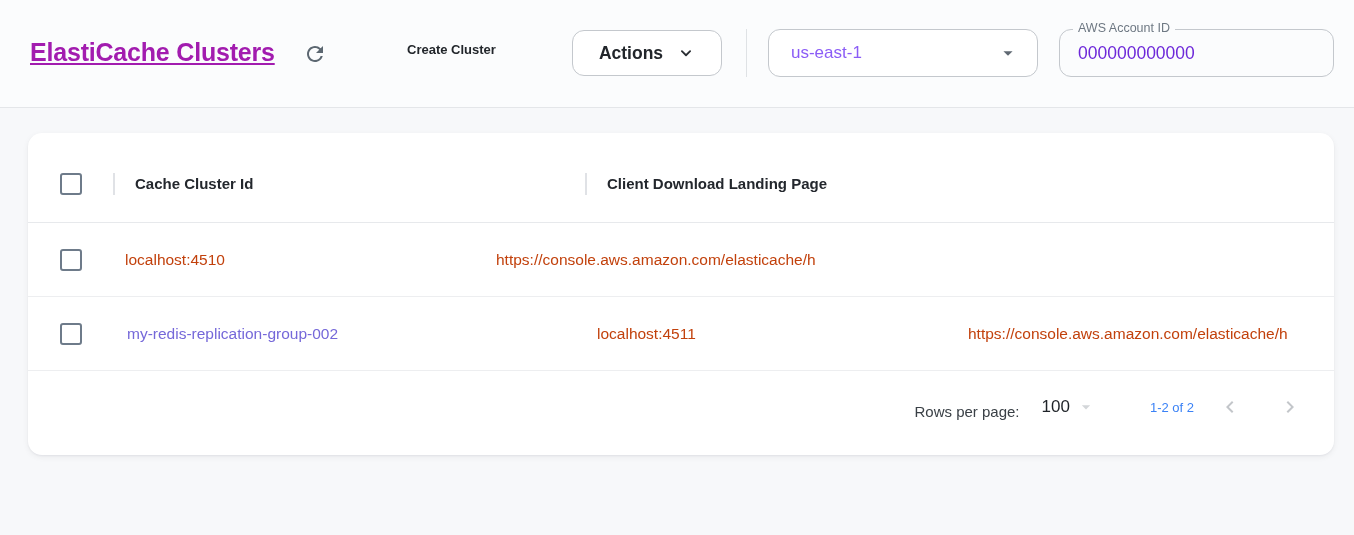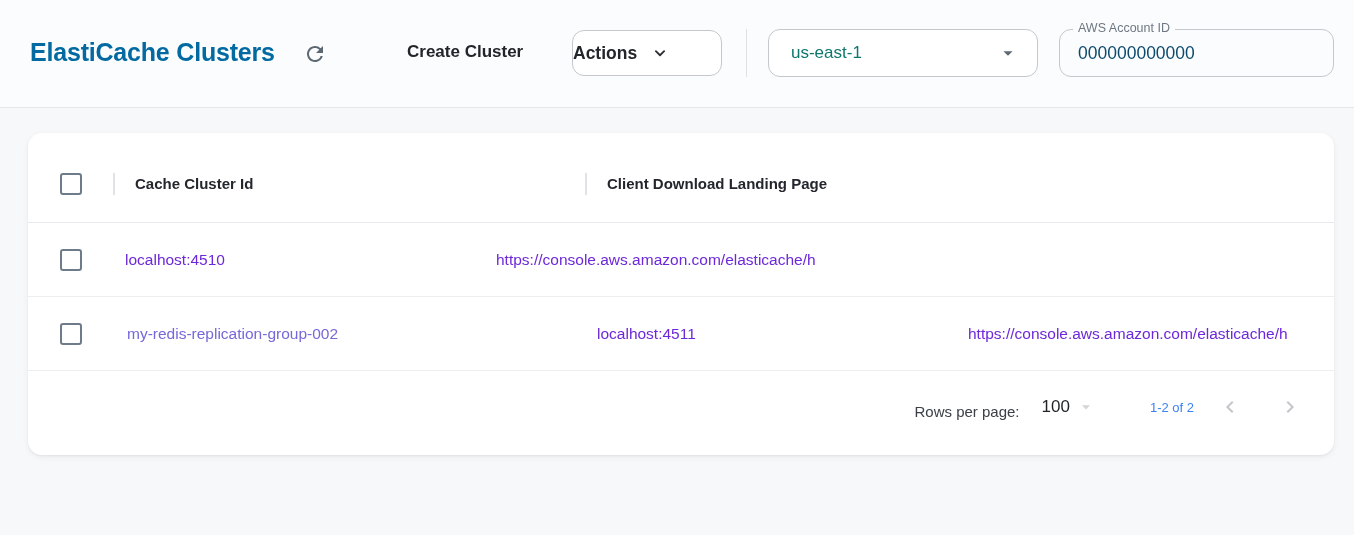--- a/index.html
+++ b/index.html
@@ -14,74 +14,74 @@
   
   .topbar {
     position: relative;
     width: 1354px; height: 108px;
     background: #fbfcfd;
     border-bottom: 1px solid #e4e6e9;
   }
   .page-title {
     position: absolute; left: 30px; top: 38px;
     font-size: 25px; font-weight: 700; letter-spacing: -0.2px;
-    color: #0369a1; white-space: nowrap;
+    color: #a21caf; white-space: nowrap; text-decoration: underline;
   }
   .refresh-btn {
     position: absolute; left: 301px; top: 40px;
     width: 28px; height: 28px;
     background: transparent; border: none; cursor: pointer;
     display: flex; align-items: center; justify-content: center;
   }
   .refresh-btn svg { width: 24px; height: 24px; fill: #5c6771; }
   .create-cluster {
     position: absolute; left: 407px; top: 42px;
-    font-size: 17px; font-weight: 700; color: #22262b;
+    font-size: 13px; font-weight: 700; color: #22262b;
     background: transparent; border: none; cursor: pointer; white-space: nowrap;
     font-family: inherit;
   }
   .actions-btn {
     position: absolute; left: 572px; top: 30px;
     width: 150px; height: 46px;
     background: #fff; border: 1px solid #c4c8cd; border-radius: 12px;
-    display: flex; align-items: center; justify-content: flex-start; gap: 14px;
+    display: flex; align-items: center; justify-content: center; gap: 14px;
     font-size: 17.5px; font-weight: 700; color: #22262b;
     cursor: pointer; font-family: inherit;
   }
   .actions-btn svg { width: 18px; height: 18px; stroke: #2a2e33; }
   .toolbar-divider {
     position: absolute; left: 746px; top: 29px;
     width: 1px; height: 48px; background: #dfe2e5;
   }
   .region-select {
     position: absolute; left: 768px; top: 29px;
     width: 270px; height: 48px;
     background: #fff; border: 1px solid #c4c8cd; border-radius: 12px;
     display: flex; align-items: center;
     padding: 0 18px 0 22px;
-    font-size: 17px; color: #0f766e; cursor: pointer;
+    font-size: 17px; color: #8b5cf6; cursor: pointer;
   }
   .region-select .region-value { flex: 1; text-align: left; }
   .region-select svg { width: 22px; height: 22px; fill: #5f6872; }
   .account-field {
     position: absolute; left: 1059px; top: 29px;
     width: 275px; height: 48px;
     background: #fbfcfd; border: 1px solid #c4c8cd; border-radius: 12px;
   }
   .account-field .floating-label {
     position: absolute; top: -9px; left: 13px;
     padding: 0 5px;
     background: #fbfcfd;
     font-size: 12.5px; color: #6e7883; white-space: nowrap;
   }
   .account-field input {
     width: 100%; height: 100%;
     background: transparent; border: none; outline: none;
     padding: 0 16px 0 18px;
-    font-size: 17.5px; color: #0c4a6e;
+    font-size: 17.5px; color: #6d28d9;
     font-family: inherit;
   }
 
   
   .card {
     position: absolute; left: 28px; top: 133px;
     width: 1306px; height: 322px;
     background: #ffffff; border-radius: 14px;
     box-shadow: 0 1px 2px rgba(16,24,40,.05), 0 2px 6px rgba(16,24,40,.06);
     padding-top: 12px; padding-bottom: 12px;
@@ -116,21 +116,21 @@
   .grid-header .grid-cell::before {
     content: ""; position: absolute; left: 0; top: 50%;
     transform: translateY(-50%);
     width: 2px; height: 22px; background: #e0e2e6;
   }
   .grid-datarow .grid-cell { font-size: 15.5px; color: #2a2e33; padding-left: 14px; }
   .grid-datarow .col-2, .grid-datarow .col-3 { padding-left: 12px; }
   .cluster-link {
     color: #7568d9; text-decoration: none; cursor: pointer; font-size: 15.5px;
   }
-  .endpoint-text, .landing-text { color: #6d28d9; }
+  .endpoint-text, .landing-text { color: #c2410c; }
 
   
   .rows-per-page-label { font-size: 15px; color: #3a4046; margin-right: 22px; margin-top: 8px; }
   .page-size-select {
     display: flex; align-items: center; gap: 6px;
     margin-right: 54px; cursor: pointer;
     background: transparent; border: none; font-family: inherit;
   }
   .page-size-value { font-size: 17px; color: #1f2328; }
   .page-size-select svg { width: 20px; height: 20px; fill: #d3d6d9; }

